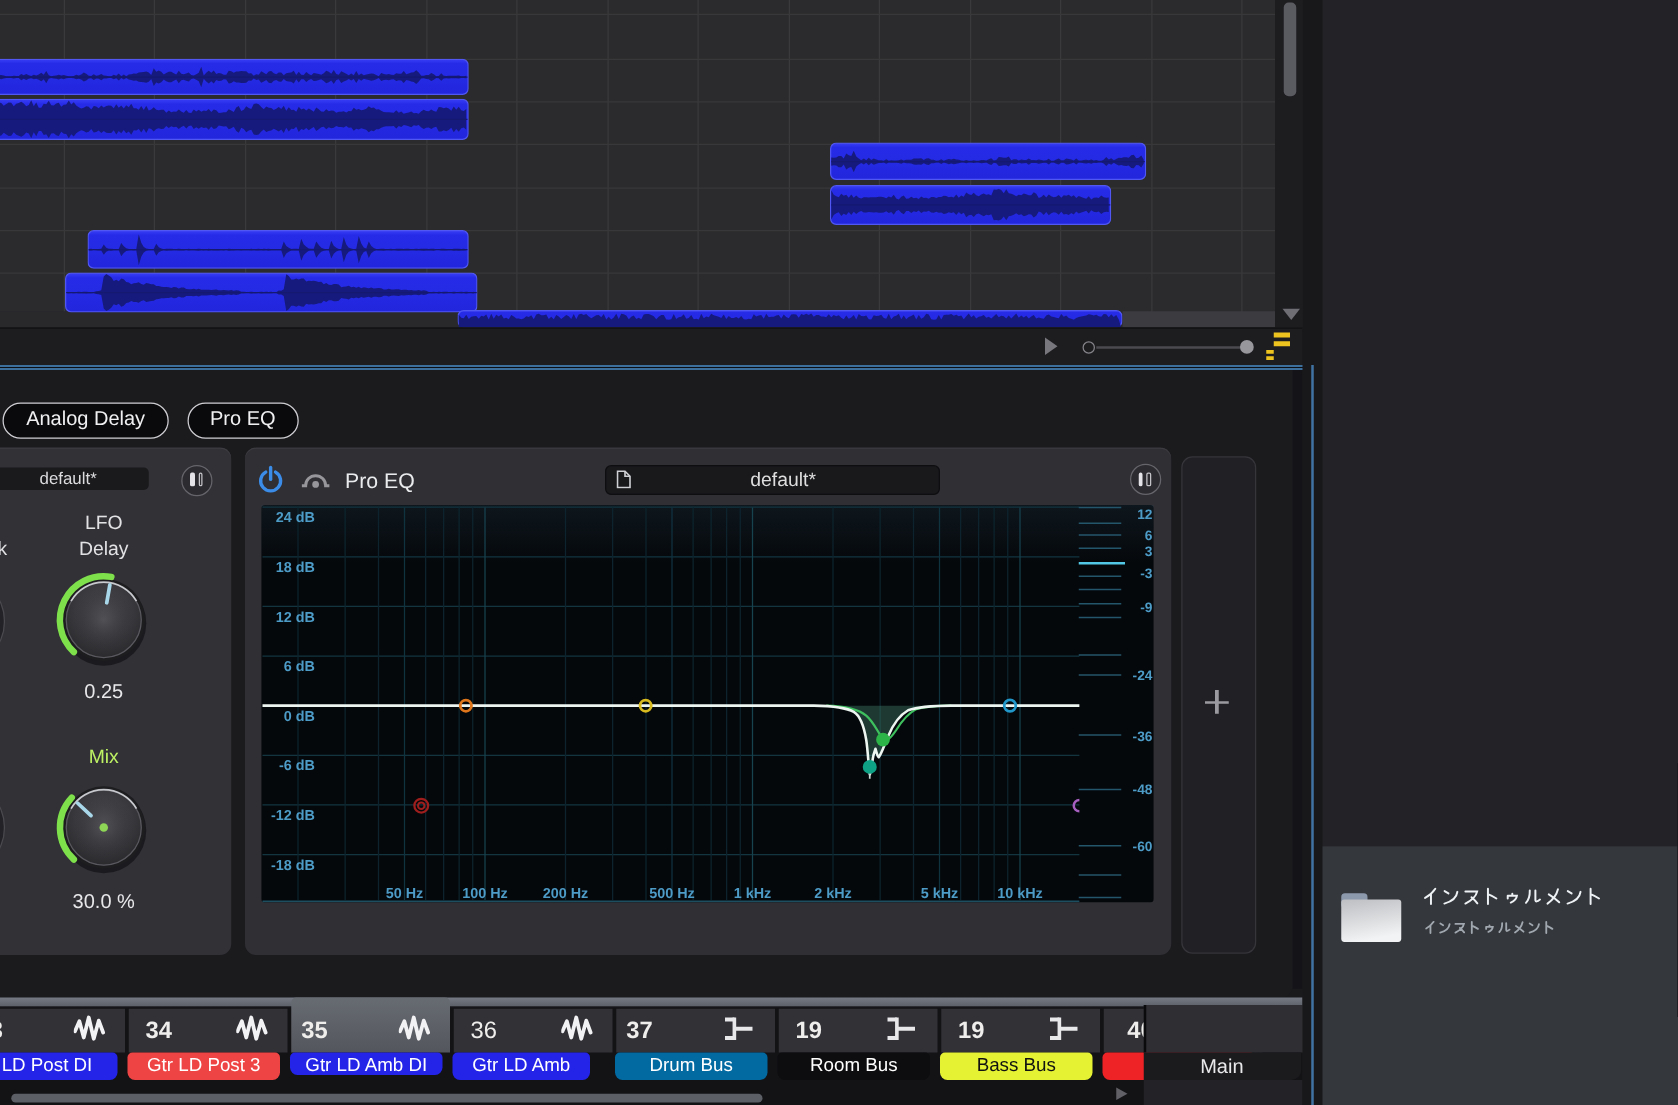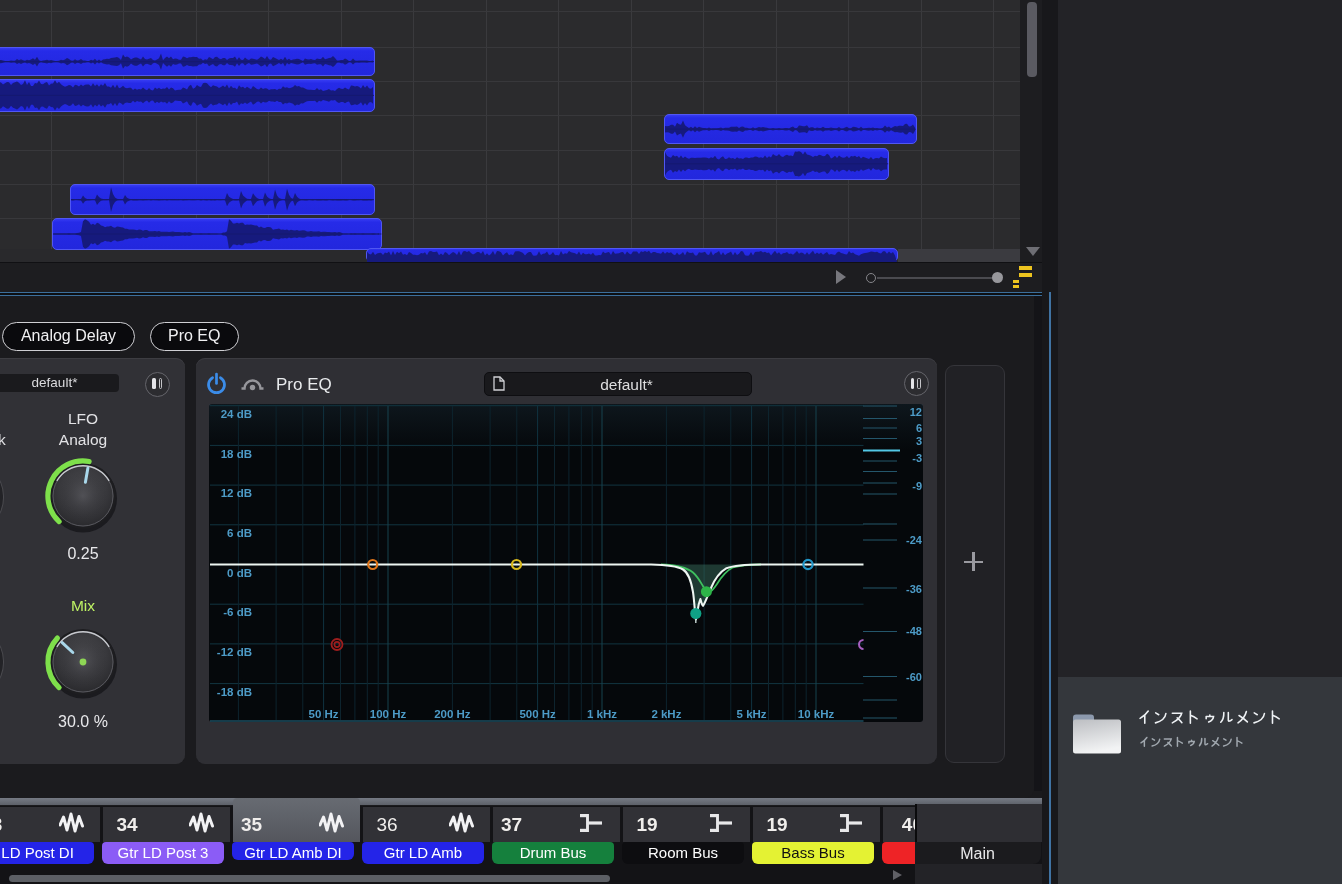--- a/index.html
+++ b/index.html
@@ -114,21 +114,21 @@
           <stop offset="1" stop-color="rgba(40,40,44,0)"></stop>
         </radialGradient>
 </defs>
     </svg>
 <div style="position:absolute;left:-10px;top:373.5px;width:129px;height:18.5px;background:#1a1a1d;border-radius:4px;color:#dcdcdf;font-size:13.5px;text-align:center;line-height:18.5px">default*</div>
 <div class="ab" style="left:145px;top:371.5px">
       <span class="ab1"></span>
       <span class="ab2"></span>
     </div>
 <div style="position:absolute;left:23px;top:409.5px;width:120px;text-align:center;color:#e2e2e5;font-size:15.5px">LFO</div>
-<div style="position:absolute;left:23px;top:431px;width:120px;text-align:center;color:#e2e2e5;font-size:15.5px">Analog</div>
+<div style="position:absolute;left:23px;top:431px;width:120px;text-align:center;color:#e2e2e5;font-size:15.5px">Delay</div>
 <div style="position:absolute;left:-2px;top:431px;color:#e2e2e5;font-size:15.5px">k</div>
 <svg style="position:absolute;left:33px;top:446px" width="100" height="100" viewBox="0 0 100 100">
 <circle cx="50" cy="52.5" r="34" fill="rgba(10,10,12,0.55)"></circle>
 <circle cx="50" cy="50" r="33" fill="#1d1d20"></circle>
 <circle cx="50" cy="50" r="30.5" fill="url(#kg)"></circle>
 <circle cx="50" cy="50" r="30" fill="none" stroke="#58585e" stroke-width="1"></circle>
 <path d="M23.8 34.9 A30.2 30.2 0 0 1 76.2 34.9" fill="none" stroke="rgba(230,232,238,0.8)" stroke-width="1.4"></path>
 <circle cx="50" cy="50" r="24" fill="url(#ks)"></circle>
 <path d="M26.1 75.6 A35 35 0 0 1 56.1 15.5" fill="none" stroke="#7ee04b" stroke-width="5.2" stroke-linecap="round"></path>
       <line x1="54.9" y1="21.9" x2="52.4" y2="36.2" stroke="#a9d7ea" stroke-width="3" stroke-linecap="round"></line>
@@ -275,42 +275,42 @@
     <div style="position:absolute;left:-19px;top:813.5px;width:32px;text-align:center;color:#f0eeec;font-size:19px;font-weight:bold">3</div>
     <div style="position:absolute;left:59px;top:812px"><svg width="26" height="22" viewBox="0 0 26 22">
         <polyline points="1,13 4.5,5 8,18 12,2 16,19 20,4.5 23.5,14" fill="none" stroke="#f2f2f4" stroke-width="3" stroke-linejoin="round" stroke-linecap="round"></polyline>
       </svg></div>
     <div style="position:absolute;left:-28px;top:842px;width:122px;height:21.5px;background:#2424e8;border-radius:4px 4px 6px 6px;color:#fff;font-size:15px;text-align:center;line-height:21px;white-space:nowrap;overflow:hidden">r LD Post DI</div>
     <div style="position:absolute;left:103px;top:806.5px;width:127px;height:35px;background:#313136;"></div>
     <div style="position:absolute;left:111px;top:813.5px;width:32px;text-align:center;color:#f0eeec;font-size:19px;font-weight:bold">34</div>
     <div style="position:absolute;left:189px;top:812px"><svg width="26" height="22" viewBox="0 0 26 22">
         <polyline points="1,13 4.5,5 8,18 12,2 16,19 20,4.5 23.5,14" fill="none" stroke="#f2f2f4" stroke-width="3" stroke-linejoin="round" stroke-linecap="round"></polyline>
       </svg></div>
-    <div style="position:absolute;left:102px;top:842px;width:122px;height:21.5px;background:#8b5cf6;border-radius:4px 4px 6px 6px;color:#fff;font-size:15px;text-align:center;line-height:21px;white-space:nowrap;overflow:hidden">Gtr LD Post 3</div>
+    <div style="position:absolute;left:102px;top:842px;width:122px;height:21.5px;background:#ef4444;border-radius:4px 4px 6px 6px;color:#fff;font-size:15px;text-align:center;line-height:21px;white-space:nowrap;overflow:hidden">Gtr LD Post 3</div>
     <div style="position:absolute;left:233px;top:797.5px;width:127px;height:44px;background:linear-gradient(#676b72,#54565d);border-radius:4px 4px 0 0;"></div>
     <div style="position:absolute;left:241px;top:813.5px;width:32px;color:#f0eeec;font-size:19px;font-weight:bold">35</div>
     <div style="position:absolute;left:319px;top:812px"><svg width="26" height="22" viewBox="0 0 26 22">
         <polyline points="1,13 4.5,5 8,18 12,2 16,19 20,4.5 23.5,14" fill="none" stroke="#f2f2f4" stroke-width="3" stroke-linejoin="round" stroke-linecap="round"></polyline>
       </svg></div>
     <div style="position:absolute;left:232px;top:842px;width:122px;height:18px;background:#2424e8;border-radius:4px 4px 6px 6px;color:#fff;font-size:15px;text-align:center;line-height:21px;white-space:nowrap;overflow:hidden">Gtr LD Amb DI</div>
     <div style="position:absolute;left:363px;top:806.5px;width:127px;height:35px;background:#313136;"></div>
     <div style="position:absolute;left:371px;top:813.5px;width:32px;text-align:center;color:#f0eeec;font-size:19px;font-weight:normal">36</div>
     <div style="position:absolute;left:449px;top:812px"><svg width="26" height="22" viewBox="0 0 26 22">
         <polyline points="1,13 4.5,5 8,18 12,2 16,19 20,4.5 23.5,14" fill="none" stroke="#f2f2f4" stroke-width="3" stroke-linejoin="round" stroke-linecap="round"></polyline>
       </svg></div>
-    <div style="position:absolute;left:362px;top:842px;width:122px;height:21.5px;background:#2424e8;border-radius:4px 4px 6px 6px;color:#fff;font-size:15px;text-align:center;line-height:21px;white-space:nowrap;overflow:hidden">Gtr LD Amb</div>
+    <div style="position:absolute;left:362px;top:842px;width:110px;height:21.5px;background:#2424e8;border-radius:4px 4px 6px 6px;color:#fff;font-size:15px;text-align:center;line-height:21px;white-space:nowrap;overflow:hidden">Gtr LD Amb</div>
     <div style="position:absolute;left:493px;top:806.5px;width:127px;height:35px;background:#313136;"></div>
     <div style="position:absolute;left:501px;top:813.5px;width:32px;text-align:left;color:#f0eeec;font-size:19px;font-weight:bold">37</div>
     <div style="position:absolute;left:579px;top:813px"><svg width="24" height="20" viewBox="0 0 24 20">
 <line x1="8.5" y1="1" x2="8.5" y2="19" stroke="#e8e8ea" stroke-width="2.9"></line>
 <line x1="1" y1="2.6" x2="8.5" y2="2.6" stroke="#e8e8ea" stroke-width="3.2"></line>
 <line x1="1" y1="17.4" x2="8.5" y2="17.4" stroke="#e8e8ea" stroke-width="3.2"></line>
 <line x1="8.5" y1="10" x2="23" y2="10" stroke="#e8e8ea" stroke-width="3.2"></line>
 </svg></div>
-    <div style="position:absolute;left:492px;top:842px;width:122px;height:21.5px;background:#15803d;border-radius:4px 4px 6px 6px;color:#fff;font-size:15px;text-align:center;line-height:21px;white-space:nowrap;overflow:hidden">Drum Bus</div>
+    <div style="position:absolute;left:492px;top:842px;width:122px;height:21.5px;background:#0369a1;border-radius:4px 4px 6px 6px;color:#fff;font-size:15px;text-align:center;line-height:21px;white-space:nowrap;overflow:hidden">Drum Bus</div>
     <div style="position:absolute;left:623px;top:806.5px;width:127px;height:35px;background:#313136;"></div>
     <div style="position:absolute;left:631px;top:813.5px;width:32px;text-align:center;color:#f0eeec;font-size:19px;font-weight:bold">19</div>
     <div style="position:absolute;left:709px;top:813px"><svg width="24" height="20" viewBox="0 0 24 20">
 <line x1="8.5" y1="1" x2="8.5" y2="19" stroke="#e8e8ea" stroke-width="2.9"></line>
 <line x1="1" y1="2.6" x2="8.5" y2="2.6" stroke="#e8e8ea" stroke-width="3.2"></line>
 <line x1="1" y1="17.4" x2="8.5" y2="17.4" stroke="#e8e8ea" stroke-width="3.2"></line>
 <line x1="8.5" y1="10" x2="23" y2="10" stroke="#e8e8ea" stroke-width="3.2"></line>
 </svg></div>
     <div style="position:absolute;left:622px;top:842px;width:122px;height:21.5px;background:#0d0d10;border-radius:4px 4px 6px 6px;color:#fff;font-size:15px;text-align:center;line-height:21px;white-space:nowrap;overflow:hidden">Room Bus</div>
     <div style="position:absolute;left:753px;top:806.5px;width:127px;height:35px;background:#313136;"></div>

